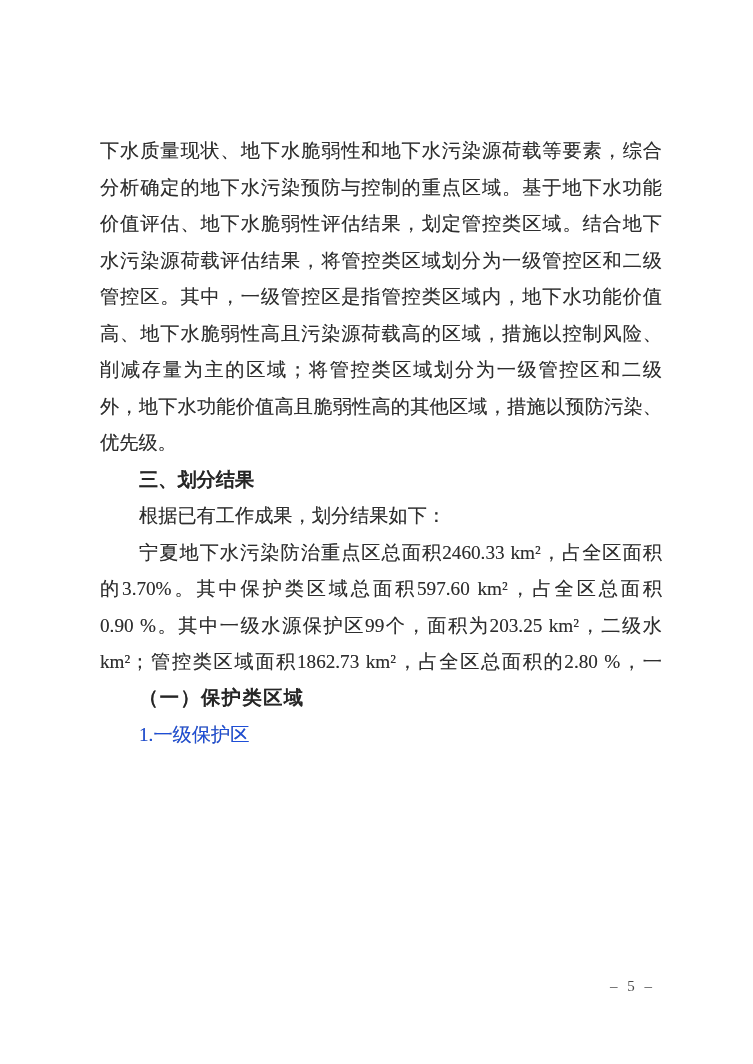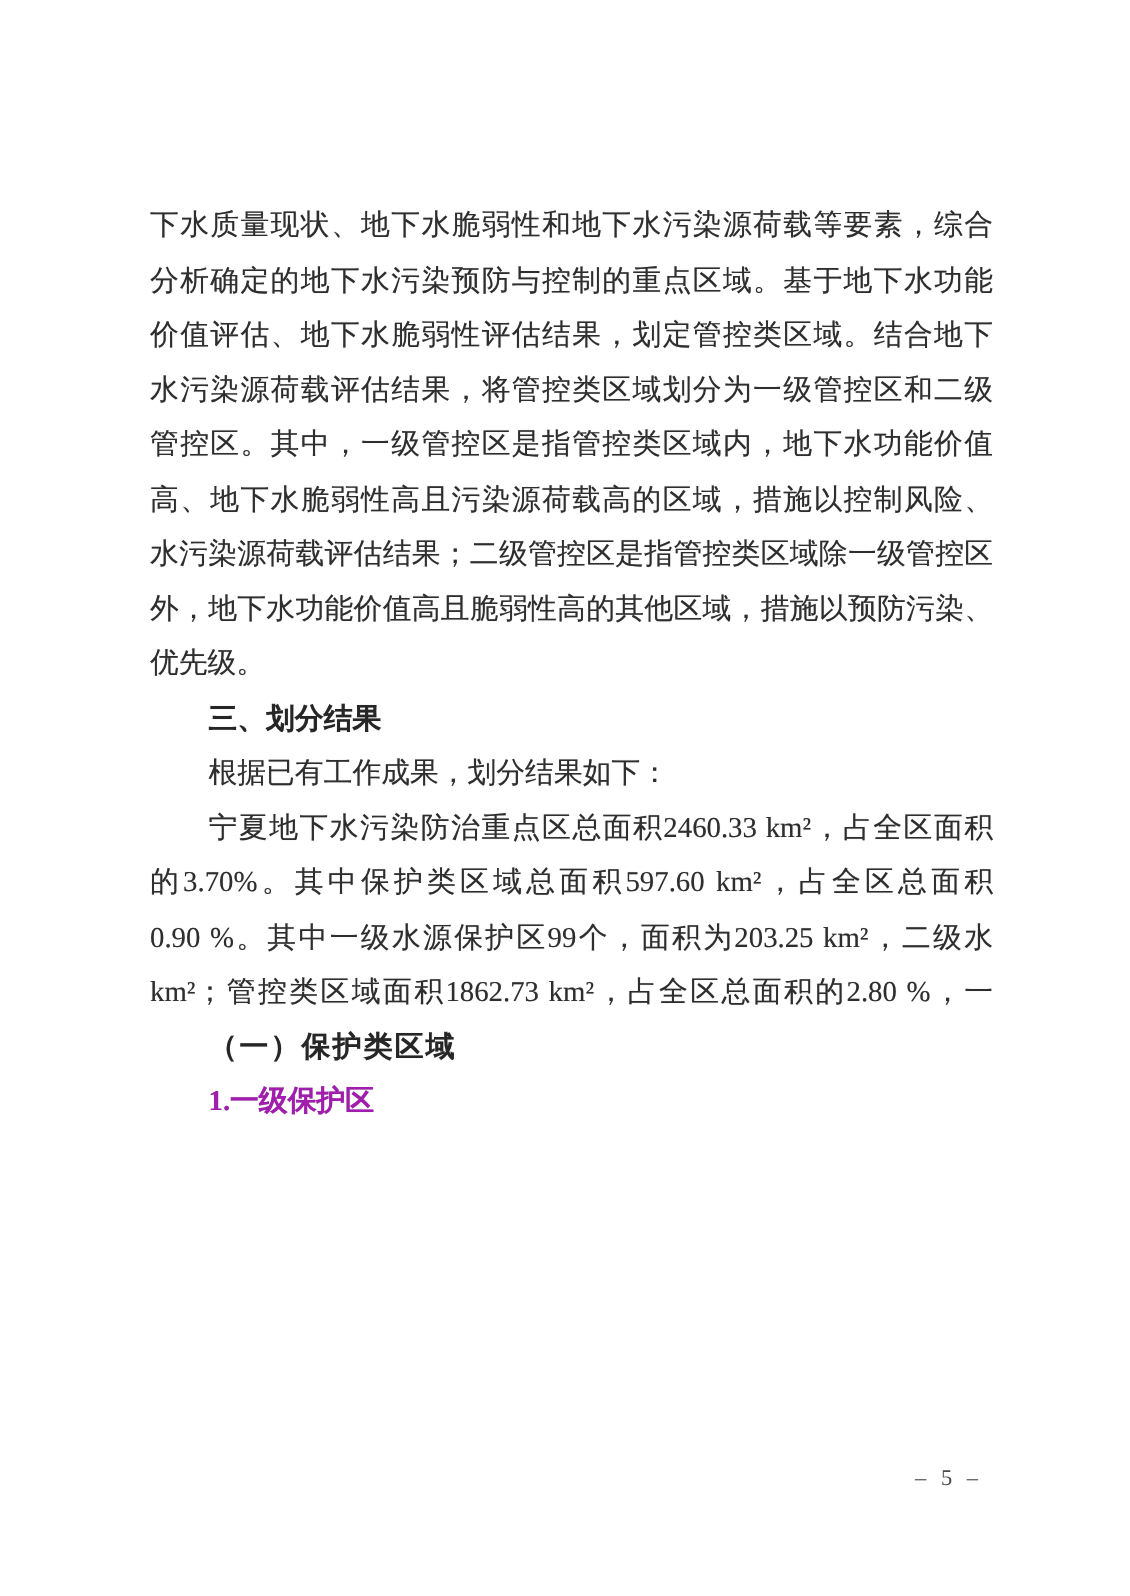--- a/index.html
+++ b/index.html
@@ -50,22 +50,22 @@
     font-weight: bold;
     color: #262626;
   }
   .line.heading2 {
     font-weight: bold;
     color: #262626;
     letter-spacing: 1.5px;
     font-family: Liberation Mono, monospace;
   }
   .line.heading3 {
-    font-weight: bold;
-    color: #a21caf;
+    font-weight: normal;
+    color: #1d4ed8;
   }
   .page-number {
     position: absolute;
     left: 610px;
     top: 978px;
     font-size: 15px;
     color: #4a4a4a;
     letter-spacing: 3px;
     white-space: pre;
   }
@@ -74,21 +74,21 @@
 <body>
 
 <div class="page">
   <div class="text-block" id="doc-body">
       <div class="line paragraph fill">下水质量现状、地下水脆弱性和地下水污染源荷载等要素，综合</div>
       <div class="line paragraph fill">分析确定的地下水污染预防与控制的重点区域。基于地下水功能</div>
       <div class="line paragraph fill">价值评估、地下水脆弱性评估结果，划定管控类区域。结合地下</div>
       <div class="line paragraph fill">水污染源荷载评估结果，将管控类区域划分为一级管控区和二级</div>
       <div class="line paragraph fill">管控区。其中，一级管控区是指管控类区域内，地下水功能价值</div>
       <div class="line paragraph fill">高、地下水脆弱性高且污染源荷载高的区域，措施以控制风险、</div>
-      <div class="line paragraph fill">水污染源荷载评估结果；二级管控区是指管控类区域除一级管控区</div>
+      <div class="line paragraph fill">削减存量为主的区域；将管控类区域划分为一级管控区和二级</div>
       <div class="line paragraph fill">外，地下水功能价值高且脆弱性高的其他区域，措施以预防污染、</div>
       <div class="line paragraph">优先级。</div>
       <div class="line heading1 indent">三、划分结果</div>
       <div class="line paragraph indent">根据已有工作成果，划分结果如下：</div>
       <div class="line paragraph fill indent">宁夏地下水污染防治重点区总面积2460.33 km²，占全区面积</div>
       <div class="line paragraph fill">的3.70%。其中保护类区域总面积597.60 km²，占全区总面积</div>
       <div class="line paragraph fill">0.90 %。其中一级水源保护区99个，面积为203.25 km²，二级水</div>
       <div class="line paragraph fill">km²；管控类区域面积1862.73 km²，占全区总面积的2.80 %，一</div>
       <div class="line heading2 indent">（一）保护类区域</div>
       <div class="line heading3 indent">1.一级保护区</div>

